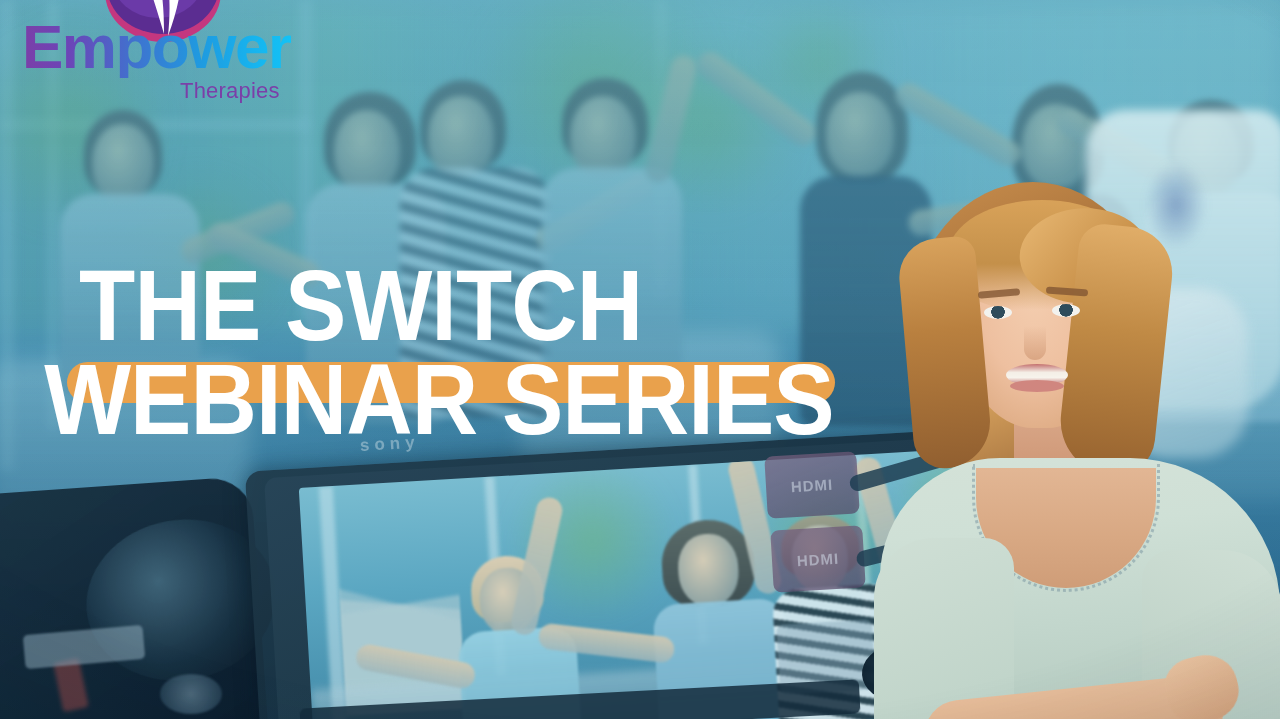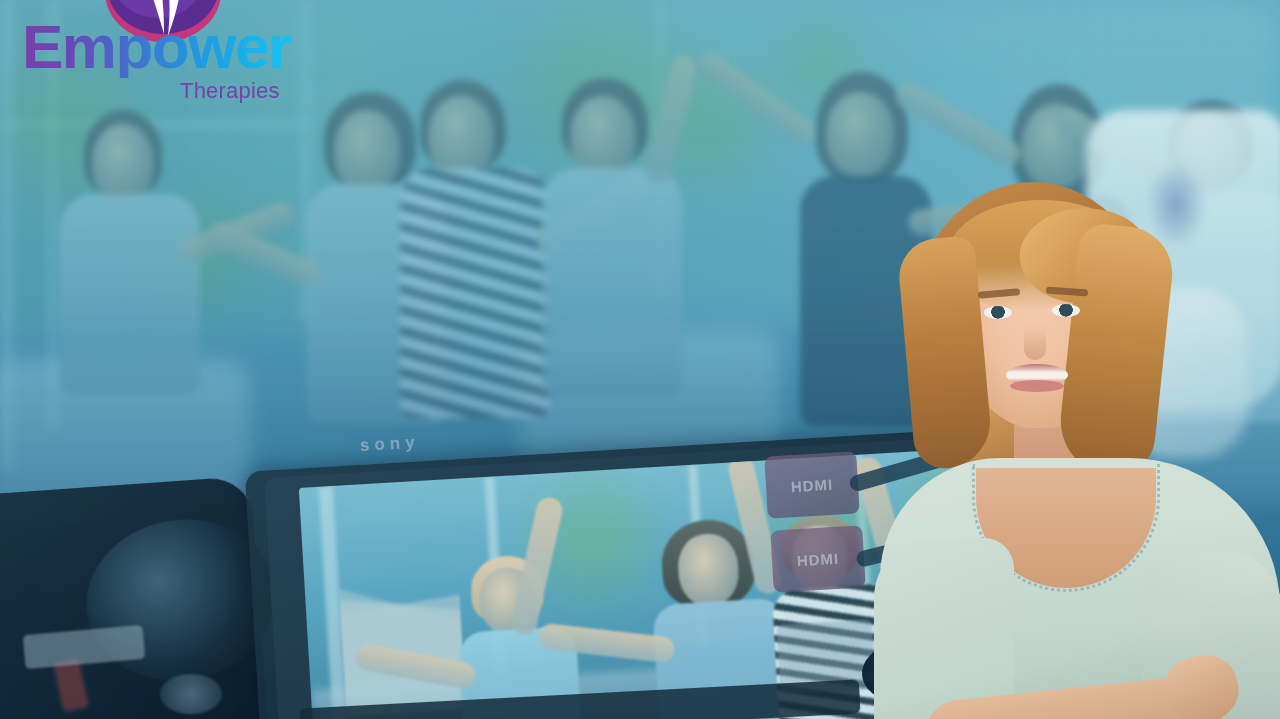--- a/index.html
+++ b/index.html
@@ -574,20 +574,25 @@
     <div class="pt-lip-low"></div>
     <div class="pt-shoulders"></div>
     <div class="pt-neckline"></div>
     <div class="pt-neckline-trim"></div>
     <div class="pt-arm-l"></div>
     <div class="pt-arm-r"></div>
     <div class="pt-forearm"></div>
     <div class="pt-hand"></div>
   </div>
 
+  <div class="headline">
+    <div class="hl-bar"></div>
+    <div class="hl-line hl-1">THE SWITCH</div>
+    <div class="hl-line hl-2">WEBINAR SERIES</div>
+  </div>
 
   <div class="logo">
     <svg class="logo-mark" viewBox="0 0 122 112">
       <ellipse cx="61" cy="44" rx="58" ry="50" fill="#c4377f"></ellipse>
       <ellipse cx="61" cy="38" rx="56" ry="48" fill="#5b2d91"></ellipse>
       <ellipse cx="56" cy="30" rx="46" ry="40" fill="#6b3aa8"></ellipse>
       <path d="M70 -14 C82 10 84 40 66 88 C70 50 66 22 56 2 Z" fill="#ffffff"></path>
       <path d="M46 2 C58 22 62 48 62 86 C52 52 44 28 36 8 Z" fill="#ffffff"></path>
     </svg>
     <div class="logo-text">Empower</div>

